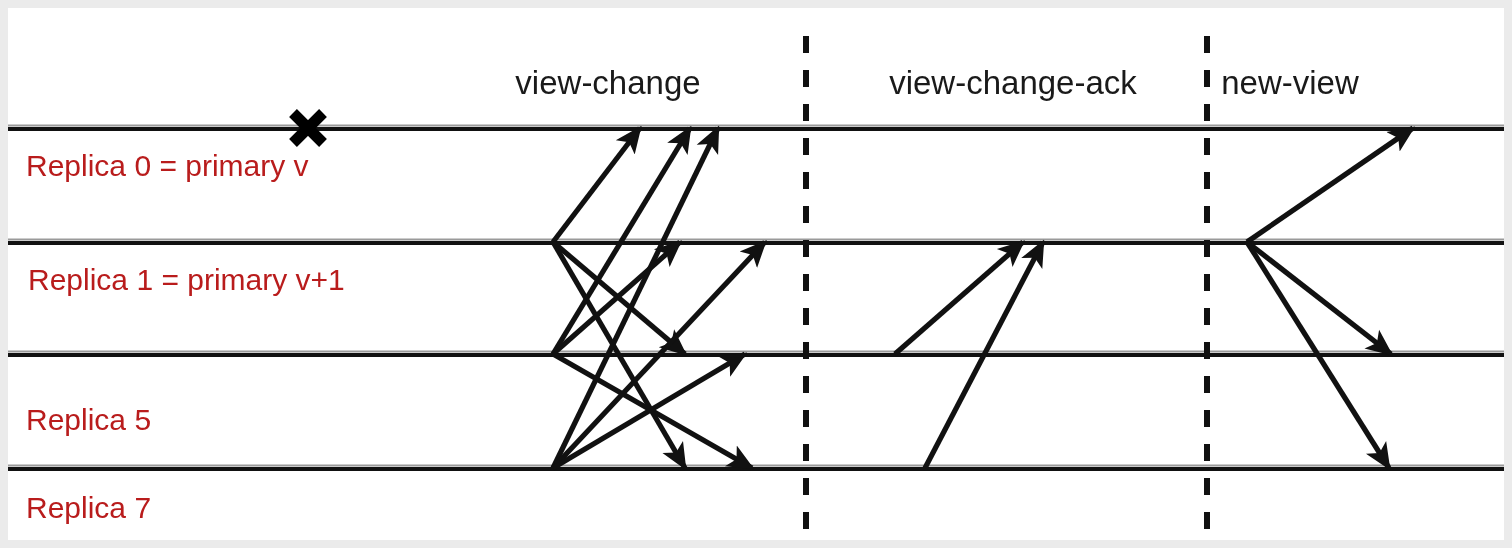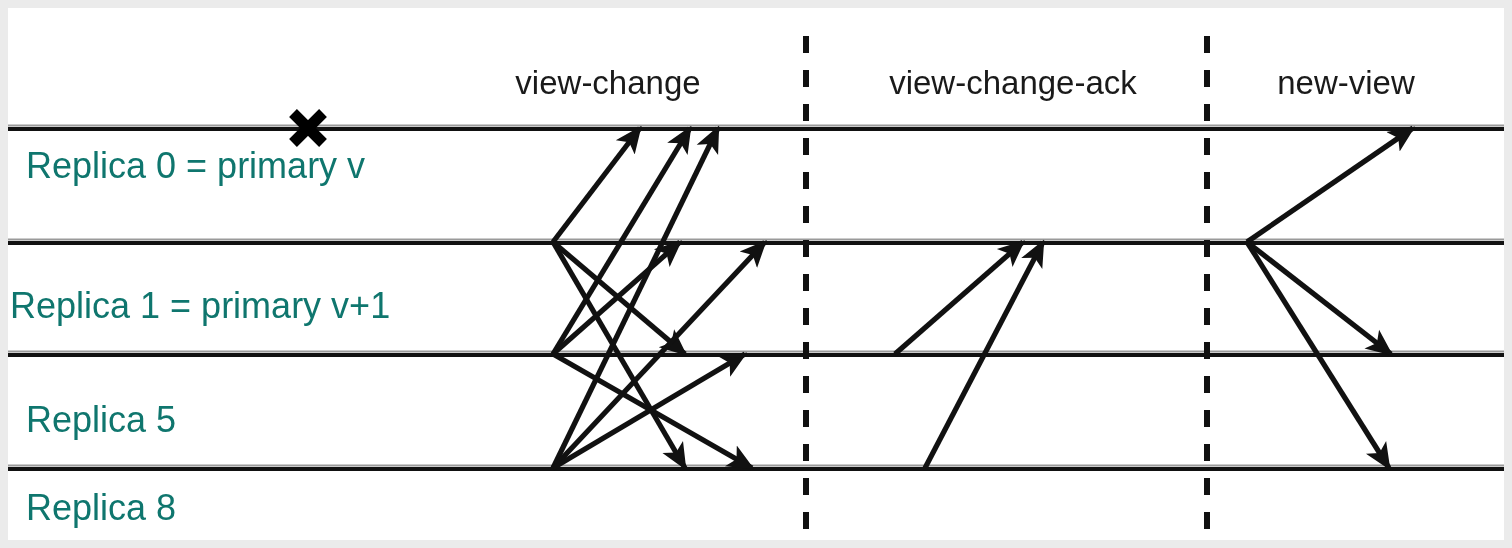--- a/index.html
+++ b/index.html
@@ -21,22 +21,22 @@
   .phase-label{
     position:absolute;
     font-size:33px;
     color:#1a1a1a;
     white-space:nowrap;
     letter-spacing:0px;
     line-height:1;
   }
   .replica-label{
     position:absolute;
-    font-size:36px;
-    color:#0f766e;
+    font-size:30px;
+    color:#b91c1c;
     white-space:nowrap;
     line-height:1;
   }
   #watermark{
     position:absolute;
     right:22px;bottom:18px;
     font-size:19px;
     color:#c9c9c9;
     white-space:nowrap;
     font-family:"DejaVu Sans",sans-serif;
@@ -97,23 +97,23 @@
           <g>
             <line x1="285" y1="105" x2="315" y2="135" stroke="#000000" stroke-width="11" stroke-linecap="butt"></line>
             <line x1="315" y1="105" x2="285" y2="135" stroke="#000000" stroke-width="11" stroke-linecap="butt"></line>
           </g>
         </g>
     </svg>
 
     <div id="phase-labels">
         <div class="phase-label" style="left: 600px; top: 74px; transform: translate(-50%, -50%);">view-change</div>
         <div class="phase-label" style="left: 1005px; top: 74px; transform: translate(-50%, -50%);">view-change-ack</div>
-        <div class="phase-label" style="left: 1338px; top: 74px; transform: translate(-50%, -50%); text-align: right;">new-view</div>
+        <div class="phase-label" style="left: 1282px; top: 74px; transform: translate(-50%, -50%); text-align: right;">new-view</div>
       </div>
     <div id="replica-labels">
         <div class="replica-label" style="left: 18px; top: 158px; transform: translateY(-50%);">Replica 0 = primary v</div>
-        <div class="replica-label" style="left: 2px; top: 272px; transform: translateY(-50%); margin-top: 26px;">Replica 1 = primary v+1</div>
+        <div class="replica-label" style="left: 20px; top: 272px; transform: translateY(-50%);">Replica 1 = primary v+1</div>
         <div class="replica-label" style="left: 18px; top: 412px; transform: translateY(-50%);">Replica 5</div>
-        <div class="replica-label" style="left: 18px; top: 500px; transform: translateY(-50%);">Replica 8</div>
+        <div class="replica-label" style="left: 18px; top: 500px; transform: translateY(-50%);">Replica 7</div>
       </div>
 
   </div>
 </div>
 
 </body></html>

